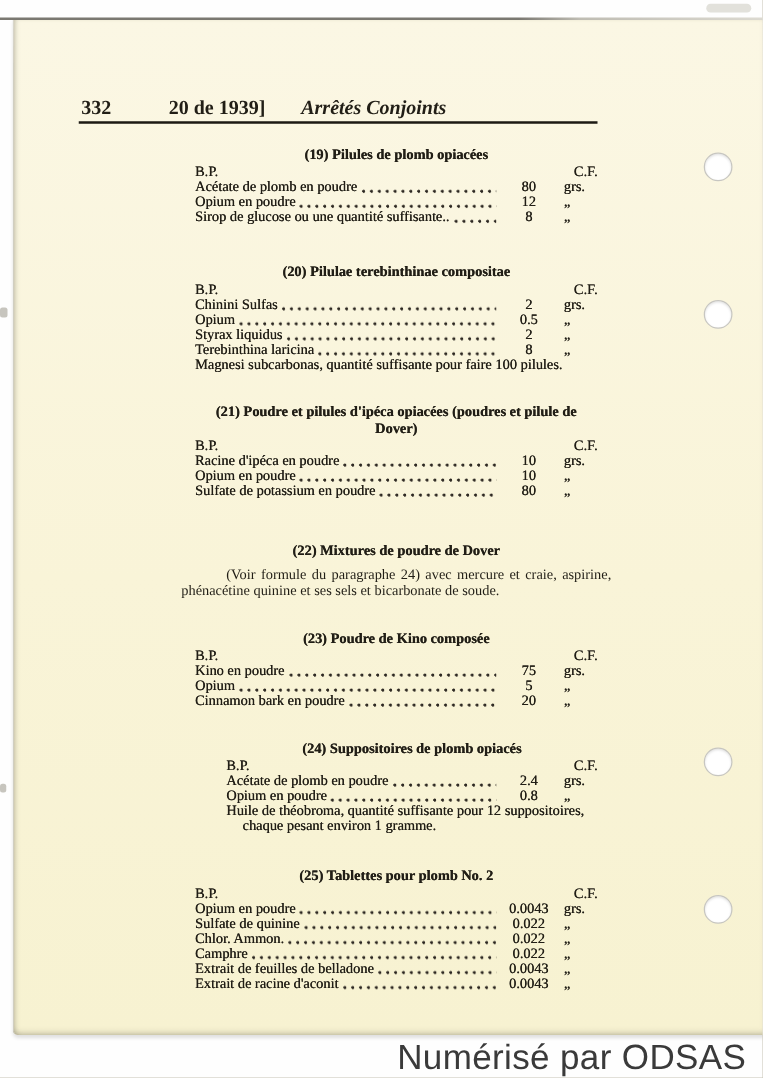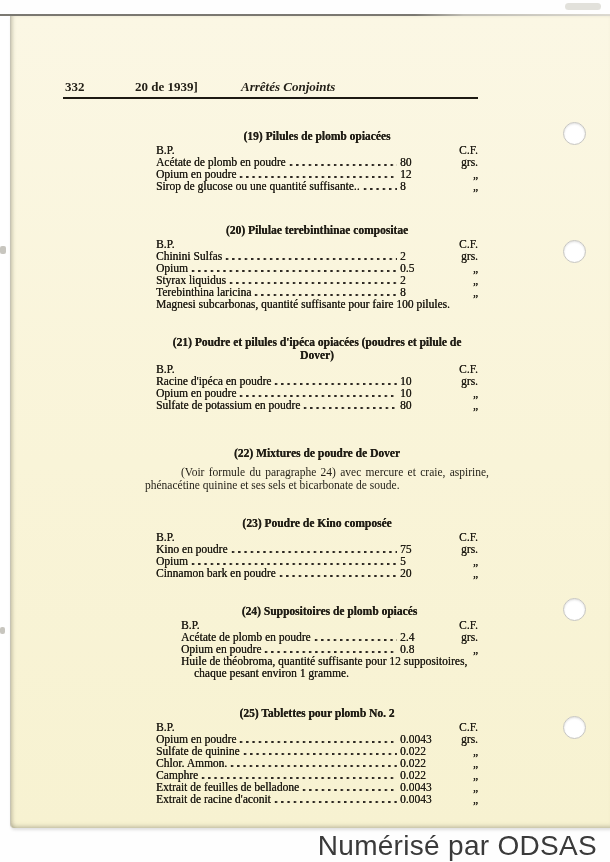--- a/index.html
+++ b/index.html
@@ -28,61 +28,61 @@
     background:linear-gradient(180deg,#fbf7e4 0%,#f9f4d8 55%,#f7f2d1 100%);
     border-left:1px solid #c6c3b4;
     border-bottom-left-radius:4px;
     box-shadow:inset 3px 0 4px -2px rgba(130,126,105,.45),
                inset 0 -4px 5px -3px rgba(130,126,105,.5),
                1px 2px 3px rgba(0,0,0,.12);
     color:#211e16;
   }
 
   
-  .hdr{position:absolute;top:64px;font-size:13px;font-weight:bold;line-height:13px;}
+  .hdr{position:absolute;top:64px;font-size:16px;font-weight:bold;line-height:13px;}
   .hdr-num{left:54px;}
   .hdr-ref{left:124px;}
   .hdr-title{left:230px;font-style:italic;}
   .hdr-rule{position:absolute;left:52px;top:81px;width:415px;height:2px;background:#1d1a13;}
 
   
   .hole{
     position:absolute;left:552px;width:21px;height:21px;border-radius:50%;
     background:#fff;border:1px solid #c7c6c1;
     box-shadow:inset 0 1px 2px rgba(0,0,0,.12);
   }
   .hole-1{top:106px;} .hole-2{top:224px;} .hole-3{top:582px;} .hole-4{top:700px;}
 
   
   .doc-content{
     position:absolute;left:145px;top:102px;width:322px;
     font-size:11.5px;line-height:12px;
     text-shadow:0.2px 0 0 currentColor;
   }
-  .doc-section{margin-top:12px;}
+  .doc-section{margin-top:0;}
   .doc-section:nth-of-type(2){margin-top:32px;}
   .doc-section:nth-of-type(3){margin-top:26px;}
   .doc-section:nth-of-type(4){margin-top:36px;}
   .doc-section:nth-of-type(5){margin-top:26px;}
   .doc-section:nth-of-type(6){margin-top:26px;margin-left:25px;}
   .doc-section:nth-of-type(7){margin-top:28px;}
   .sec-title{
     text-align:center;font-weight:bold;line-height:13px;
     max-width:370px;margin:0 auto 1px;
   }
   .bpcf{display:flex;justify-content:space-between;line-height:12px;}
   .ing-row{display:flex;align-items:baseline;line-height:12px;}
   .ing-name{white-space:nowrap;flex:none;}
   .leader{
     flex:1;height:10px;align-self:flex-end;margin:0 3px 0 2px;
     background-image:radial-gradient(circle at 3px 7px,#2b2620 1.05px,transparent 1.4px);
     background-size:6.3px 10px;background-repeat:repeat-x;
   }
-  .amount{width:46px;text-align:left;flex:none;}
-  .unit{width:27px;padding-left:5px;flex:none;text-align:right;}
+  .amount{width:46px;text-align:center;flex:none;}
+  .unit{width:27px;padding-left:5px;flex:none;}
   .note{width:288px;padding-left:13px;text-indent:-13px;line-height:12px;}
   .para{
     width:344px;margin-left:-11px;margin-top:6px;
     text-indent:36px;text-align:justify;line-height:12.5px;text-shadow:none;
   }
 
   
   .watermark{
     position:absolute;right:13px;top:830px;
     font-family:"Liberation Sans","DejaVu Sans",sans-serif;

